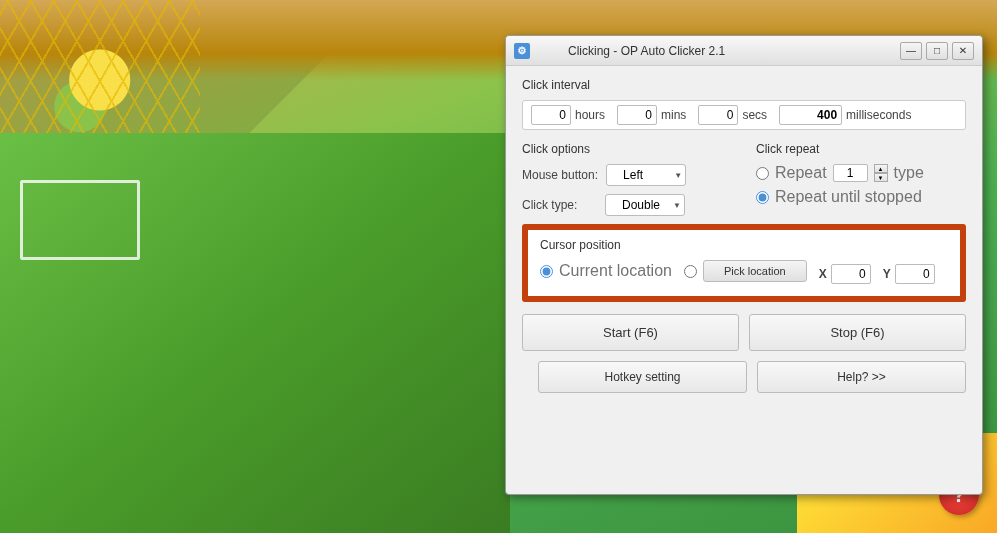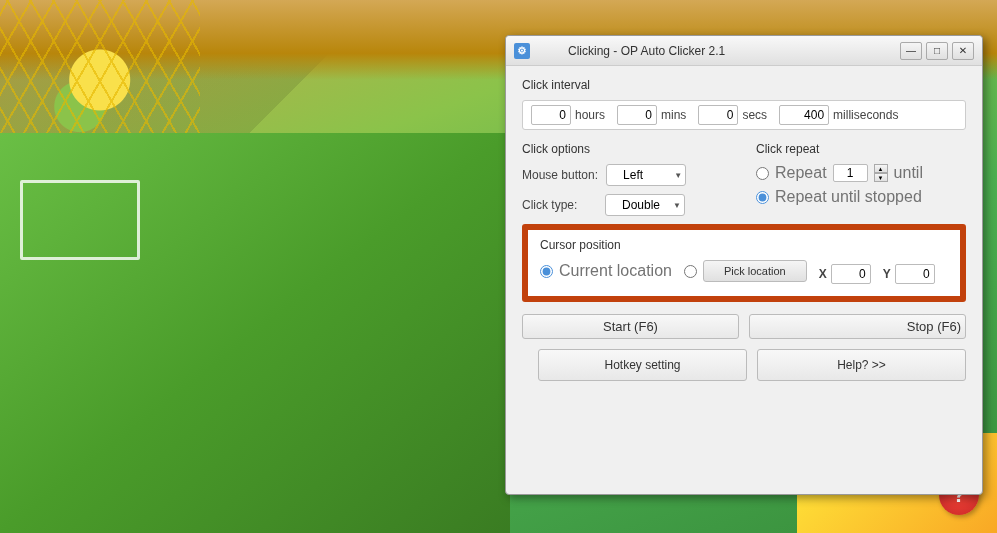--- a/index.html
+++ b/index.html
@@ -177,21 +177,22 @@
       background: white;
     }
 
     .interval-label {
       font-size: 12px;
       color: #444;
       margin-right: 8px;
     }
 
     .interval-input.wide {
-      width: 50px;
+      width: 63px;
+      font-weight: bold;
     }
 
     
     .two-col {
       display: flex;
       gap: 24px;
     }
 
     .col-left {
       flex: 1;
@@ -341,33 +342,32 @@
 
     
     .action-buttons {
       display: flex;
       gap: 10px;
       margin-bottom: 10px;
     }
 
     .action-btn {
       flex: 1;
-      padding: 4px;
+      padding: 10px;
       border: 1px solid #bbb;
       border-radius: 3px;
       background: linear-gradient(to bottom, #f8f8f8, #e8e8e8);
       cursor: pointer;
       font-size: 13px;
       color: #333;
       text-align: center;
     }
 
     .action-btn.stop {
       background: linear-gradient(to bottom, #f8f8f8, #e8e8e8);
-      text-align: right;
     }
 
     
     .bottom-buttons {
       display: flex;
       gap: 10px;
       padding-left: 16px;
     }
 
     .bottom-btn {
@@ -489,21 +489,21 @@
       <div class="col-right">
         <div class="section-title">Click repeat</div>
         <div class="radio-row">
           <input type="radio" class="radio-input" name="repeat" style="">
           <span class="radio-label">Repeat</span>
           <input class="times-input" type="text" value="1" style="">
           <div class="spin-btns">
             <button class="spin-btn">▲</button>
             <button class="spin-btn">▼</button>
           </div>
-          <span class="radio-label">until</span>
+          <span class="radio-label">type</span>
         </div>
         <div class="radio-row">
           <input type="radio" class="radio-input" name="repeat" checked="" style="">
           <span class="radio-label">Repeat until stopped</span>
         </div>
       </div>
 
     </div>
 
     <div class="cursor-section">

